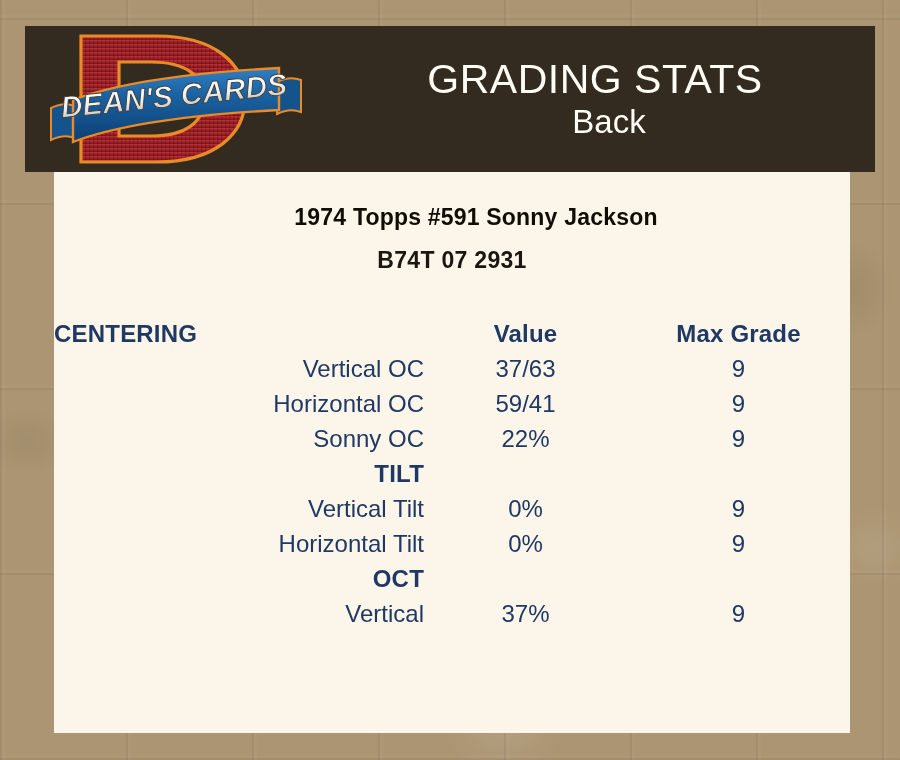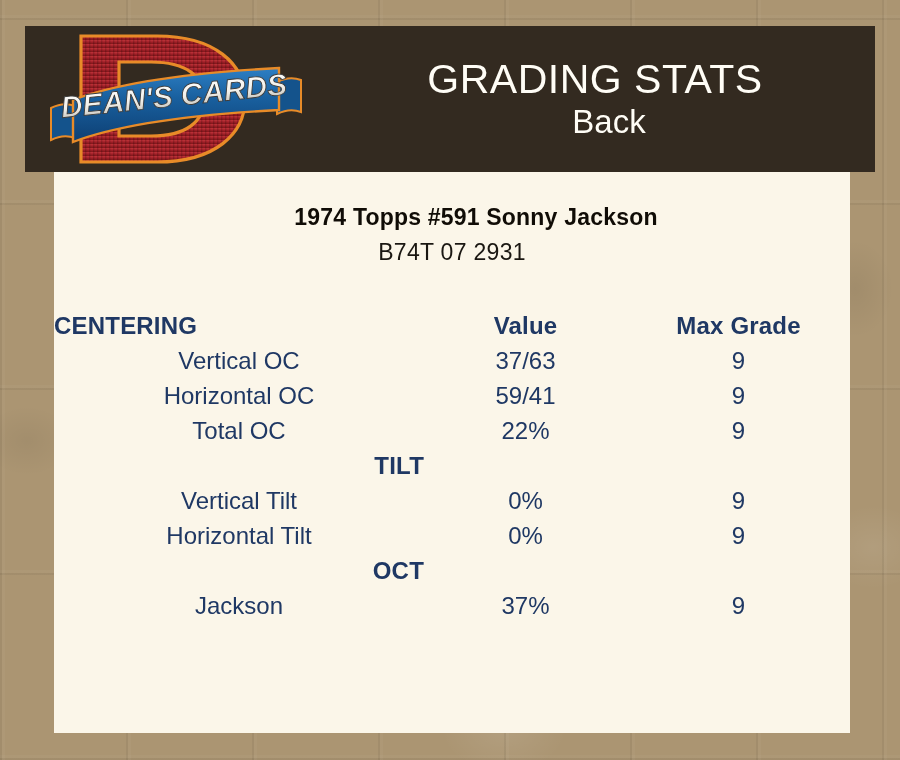--- a/index.html
+++ b/index.html
@@ -107,22 +107,22 @@
     color: #100c06;
     font-size: 23px;
     font-weight: bold;
     letter-spacing: 0.2px;
     margin-left: 48px;
   }
   #card-serial {
     text-align: center;
     color: #1a1712;
     font-size: 23px;
-    font-weight: normal;
-    margin-top: 8px;
+    font-weight: bold;
+    margin-top: 16px;
     letter-spacing: 0.3px;
   }
 
   
   #stats-table {
     margin-top: 42px;
     width: 100%;
     border-collapse: collapse;
     color: #1f3864;
   }
@@ -152,21 +152,21 @@
     letter-spacing: 0.2px;
   }
 
   tr.section-row td.section-name {
     text-align: right;
     padding-left: 99px;
     font-weight: bold;
     letter-spacing: 0.2px;
   }
   tr.stat-row td.stat-name {
-    text-align: center;
+    text-align: right;
     padding-left: 149px;
     font-weight: normal;
   }
   td.stat-value, td.stat-max {
     text-align: center;
     font-weight: normal;
   }
 </style>
 </head>
 <body>
@@ -248,21 +248,21 @@
         <td class="stat-name">Vertical OC</td>
         <td class="stat-value">37/63</td>
         <td class="stat-max">9</td>
       </tr>
       <tr class="stat-row">
         <td class="stat-name">Horizontal OC</td>
         <td class="stat-value">59/41</td>
         <td class="stat-max">9</td>
       </tr>
       <tr class="stat-row">
-        <td class="stat-name">Total OC</td>
+        <td class="stat-name">Sonny OC</td>
         <td class="stat-value">22%</td>
         <td class="stat-max">9</td>
       </tr>
 
       <tr class="section-row">
         <td class="section-name">TILT</td>
         <td></td>
         <td></td>
       </tr>
       <tr class="stat-row">
@@ -275,20 +275,20 @@
         <td class="stat-value">0%</td>
         <td class="stat-max">9</td>
       </tr>
 
       <tr class="section-row">
         <td class="section-name">OCT</td>
         <td></td>
         <td></td>
       </tr>
       <tr class="stat-row">
-        <td class="stat-name">Jackson</td>
+        <td class="stat-name">Vertical</td>
         <td class="stat-value">37%</td>
         <td class="stat-max">9</td>
       </tr>
     </tbody>
   </table>
 
 </div>
 
 </body></html>

